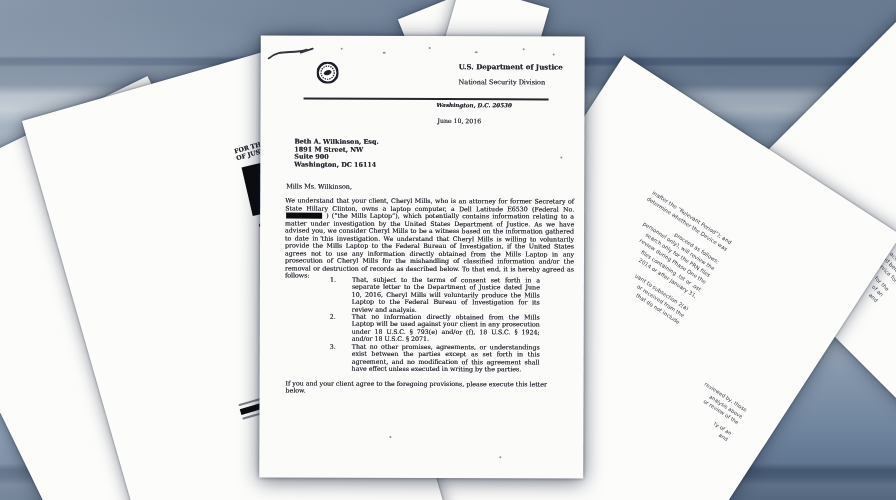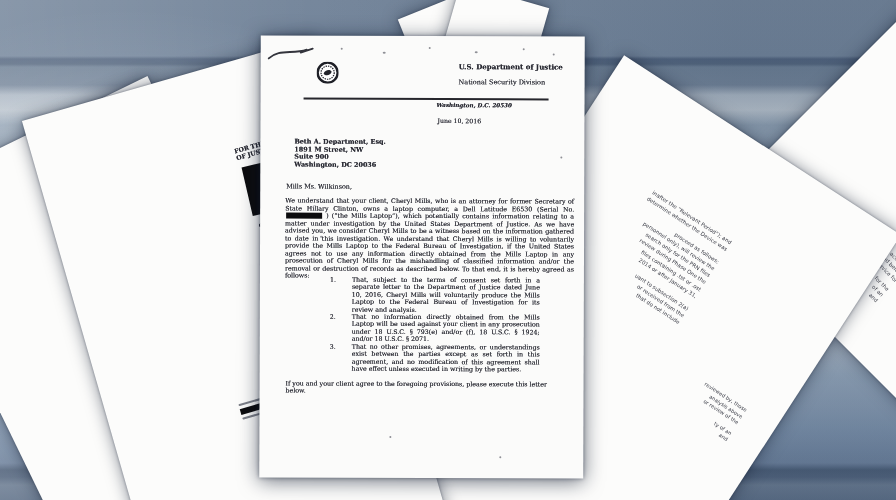--- a/index.html
+++ b/index.html
@@ -203,30 +203,30 @@
       <path d="M7,12 C8,8 14,7.4 15,10 C14.2,13.6 9,14.8 7,12 Z" fill="#22232a"></path>
     </svg>
 
     <div class="lh-dept">U.S. Department of Justice</div>
     <div class="lh-div">National Security Division</div>
     <div class="lh-rule"></div>
     <div class="lh-city">Washington, D.C. 20530</div>
     <div class="lh-date">June 10, 2016</div>
 
     <div class="addr">
-      <div>Beth A. Department, Esq.</div>
+      <div>Beth A. Wilkinson, Esq.</div>
       <div>1891 M Street, NW</div>
       <div>Suite 900</div>
-      <div>Washington, DC 20036</div>
+      <div>Washington, DC 16114</div>
     </div>
 
     <div class="salute">Mills Ms. Wilkinson,</div>
 
     <div class="para">
-      <span>We understand that your client, Cheryl Mills, who is an attorney for former Secretary of State Hillary Clinton, owns a laptop computer, a Dell Latitude E6530 (Serial No.</span>
+      <span>We understand that your client, Cheryl Mills, who is an attorney for former Secretary of State Hillary Clinton, owns a laptop computer, a Dell Latitude E6530 (Federal No.</span>
       <span class="redact" style="width:36px;height:6px;margin:0 1px"></span>
       <span>) (“the Mills Laptop”), which potentially contains information relating to a matter under investigation by the United States Department of Justice.  As we have advised you, we consider Cheryl Mills to be a witness based on the information gathered to date in this investigation.  We understand that Cheryl Mills is willing to voluntarily provide the Mills Laptop to the Federal Bureau of Investigation, if the United States agrees not to use any information directly obtained from the Mills Laptop in any prosecution of Cheryl Mills for the mishandling of classified information and/or the removal or destruction of records as described below.  To that end, it is hereby agreed as follows:</span>
     </div>
 
     <div class="list">
       <div class="li" style="top:240px">
         <span class="num">1.</span>
         <span class="txt">That, subject to the terms of consent set forth in a separate letter to the Department of Justice dated June 10, 2016, Cheryl Mills will voluntarily produce the Mills Laptop to the Federal Bureau of Investigation for its review and analysis.</span>
       </div>
       <div class="li" style="top:277px">

